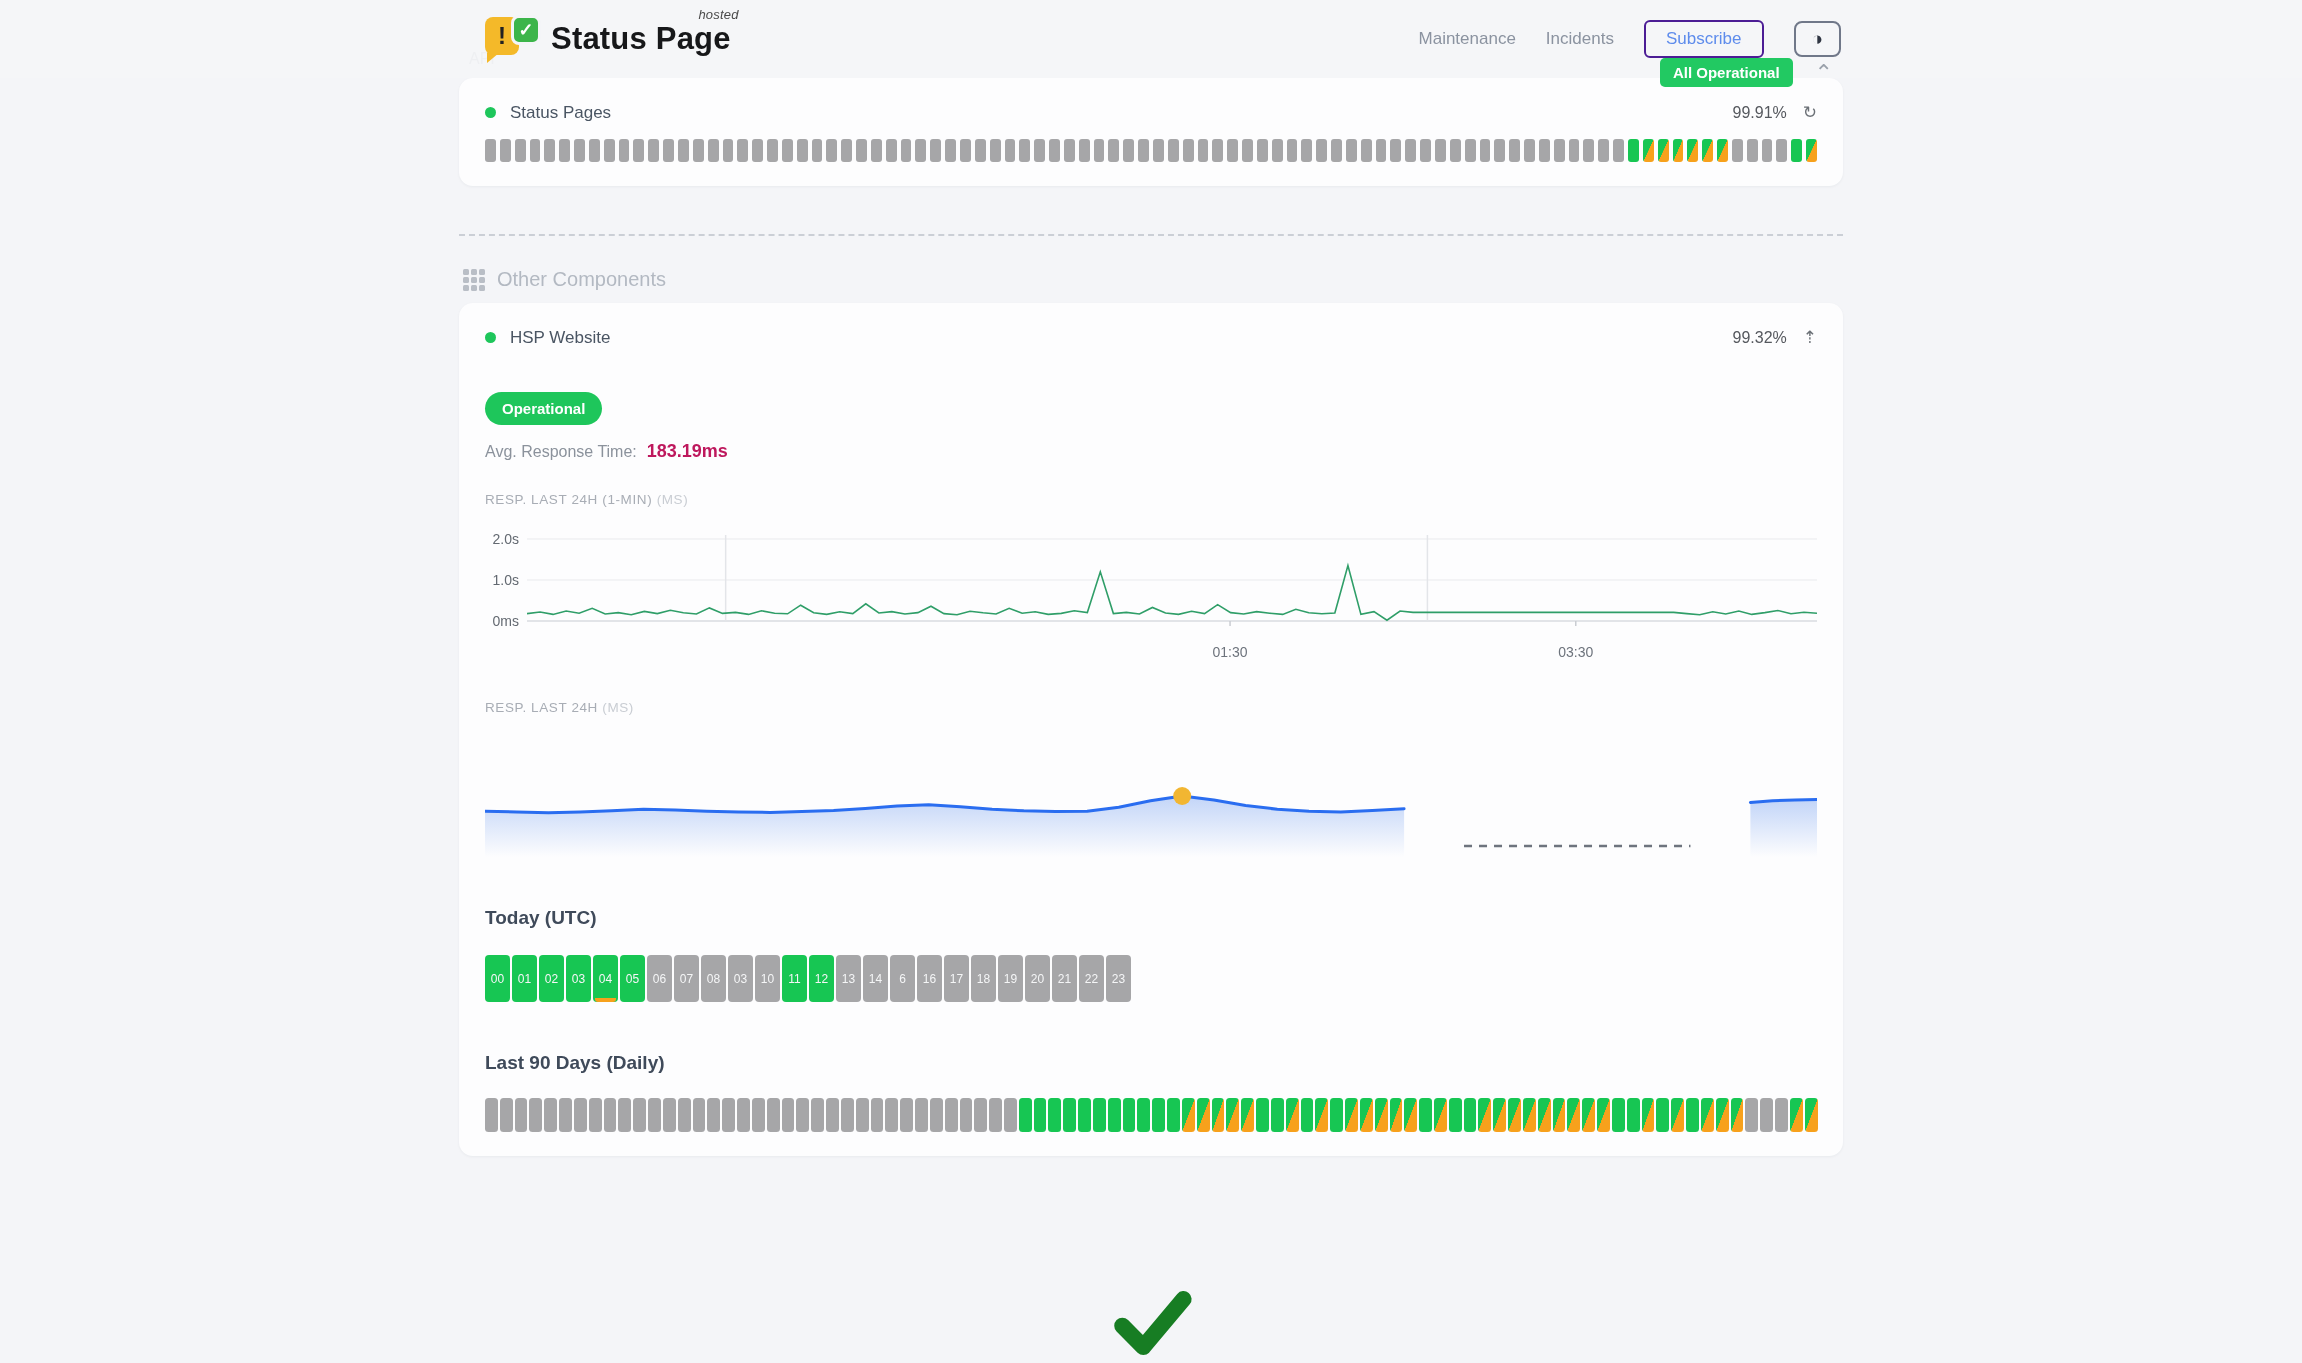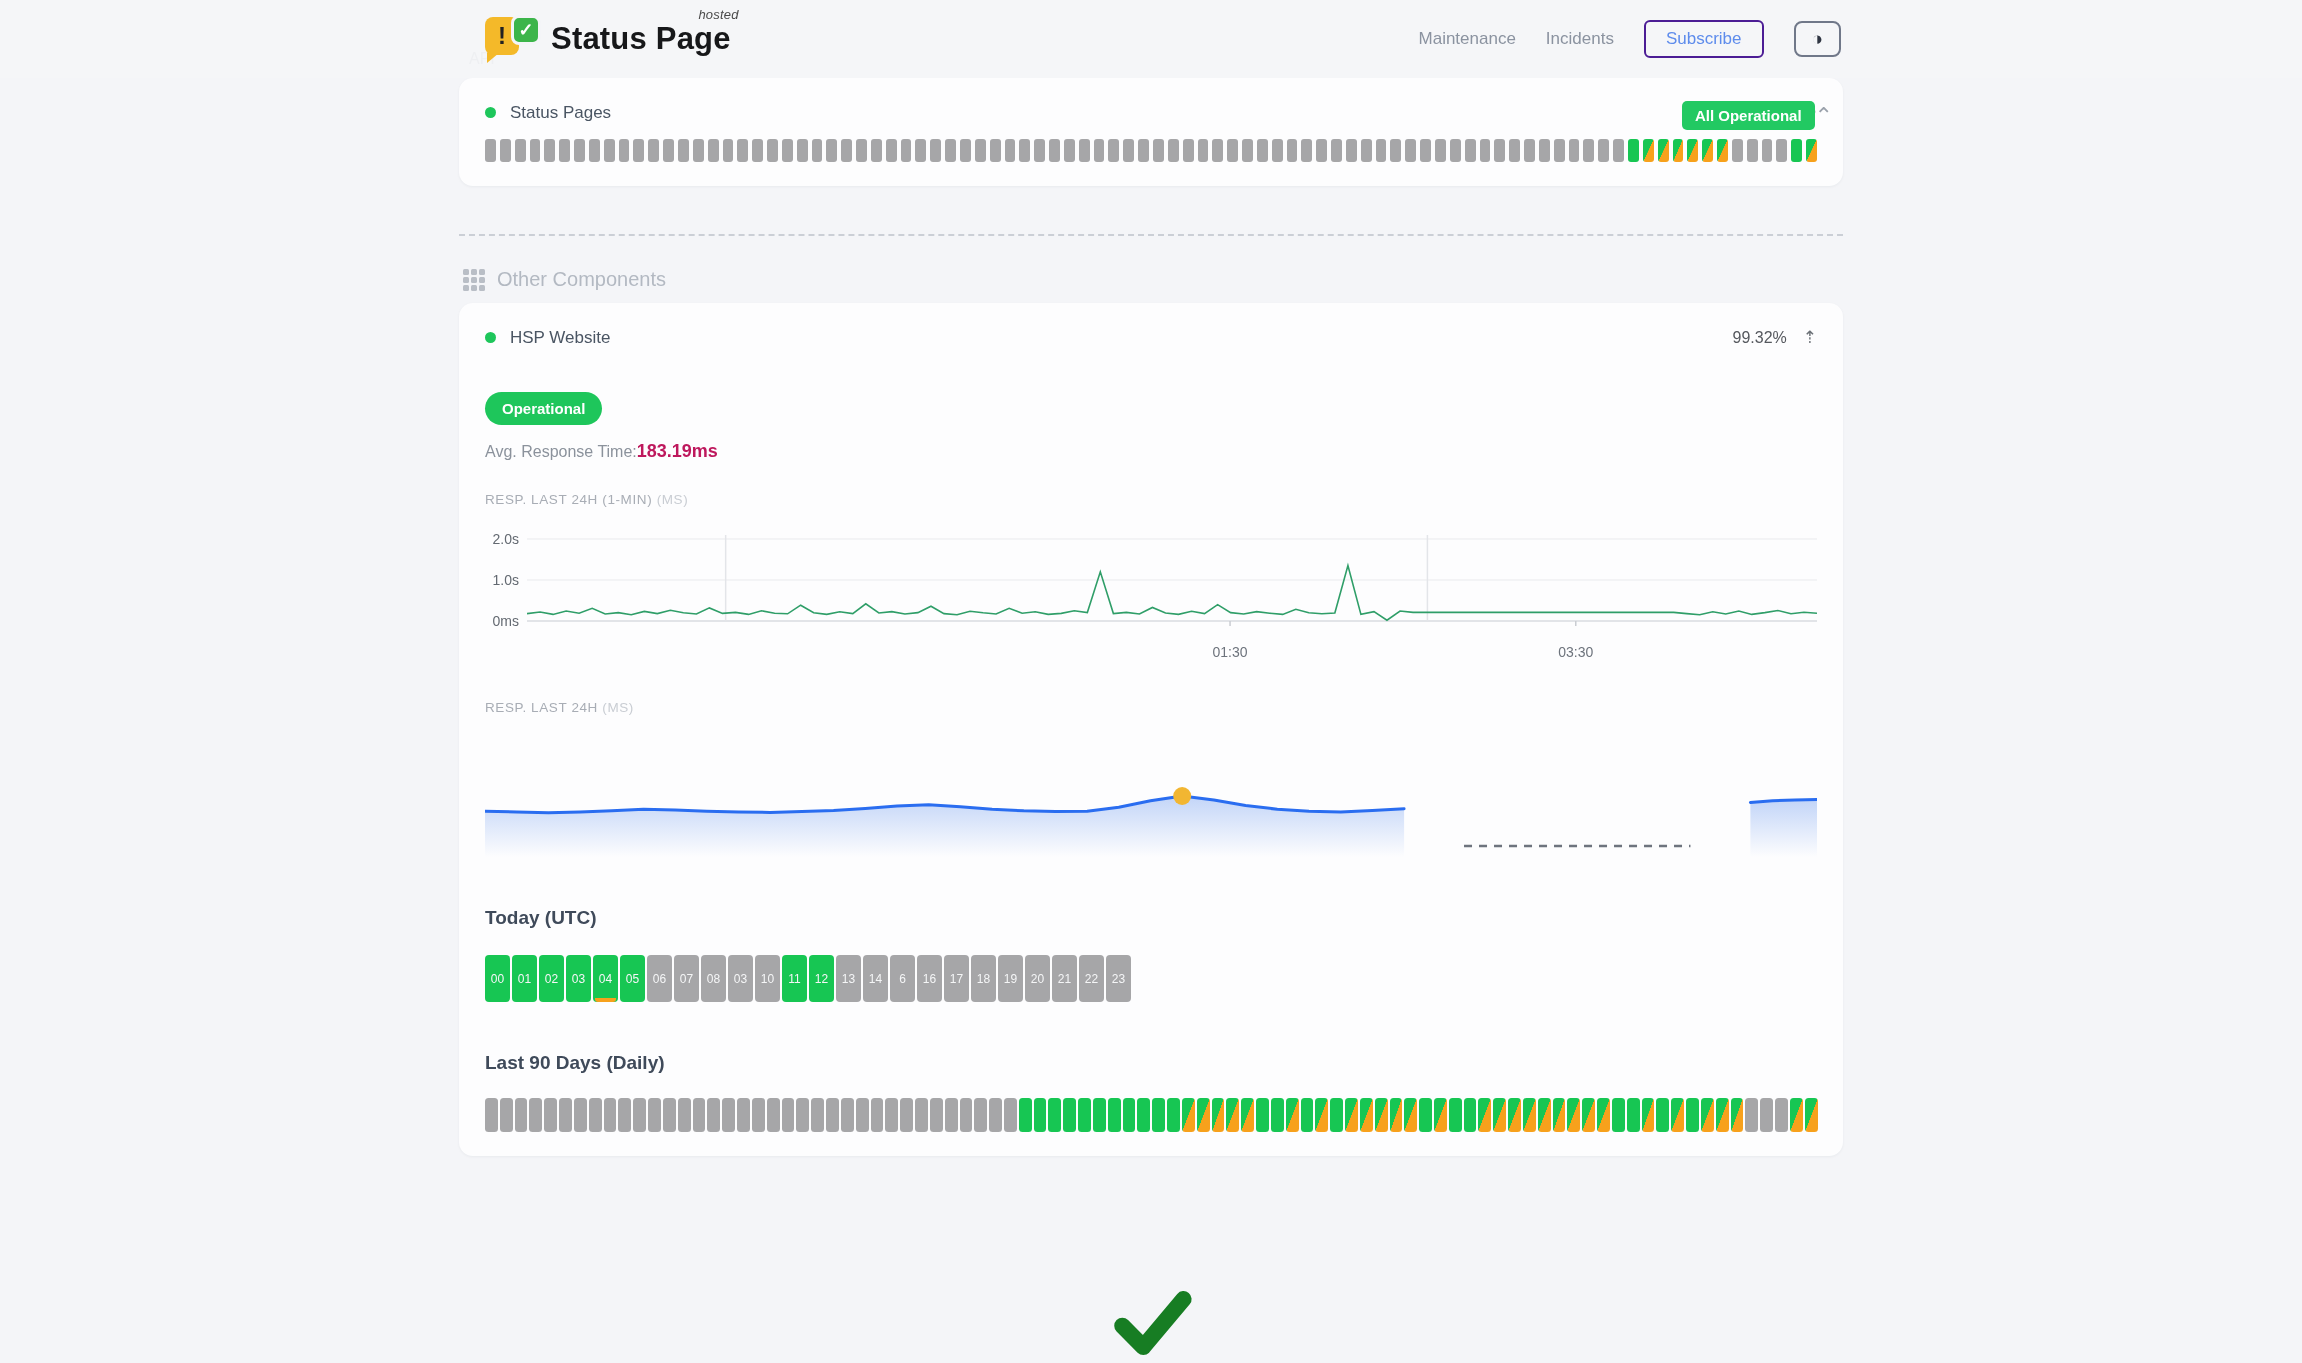--- a/index.html
+++ b/index.html
@@ -18,21 +18,21 @@
   .bubble-green { position:absolute; left:26px; top:0px; width:30px; height:30px; background:#3cb54a; border-radius:8px;
                   border:3px solid #f4f5f8; display:flex; align-items:center; justify-content:center; color:#fff; font-weight:bold; font-size:18px; }
   .brand-text { position:relative; font-size:31px; font-weight:800; color:#17181a; letter-spacing:0.2px; }
   .brand-sup { position:absolute; top:-14px; right:-8px; font-size:13px; font-weight:400; color:#4a4a4a;font-style:italic; }
   .nav { display:flex; align-items:center; gap:30px; margin-right:2px; }
   .nav-link { color:#8b93a0; font-size:17px; cursor:pointer; }
   .btn-subscribe { border:2px solid #4c1d95; color:#5e8cec; background:transparent; font-size:17px;
                    padding:7px 20px; border-radius:6px; cursor:pointer; font-family:inherit; }
   .btn-theme { border:2px solid #707889; background:transparent; border-radius:8px; padding:3px 16px; cursor:pointer;
                font-size:19px; color:#2f3542; line-height:1.4; }
-  .status-float { position:absolute; right:10px; top:58px; display:flex; align-items:center; gap:0;margin-top:43px; }
+  .status-float { position:absolute; right:10px; top:58px; display:flex; align-items:center; gap:22px; }
   .badge-operational { background:#22c962; color:#fff; font-size:15px; font-weight:bold; padding:6px 13px; border-radius:5px; }
   .chevron-up { color:#9aa1ab; font-size:22px; line-height:0.5; cursor:pointer; }
 
   
   .container { width:1384px; margin:0 auto; position:relative; padding-top:50px; }
   .section-label { color:#9aa0a8; font-size:16px; margin-left:10px; margin-bottom:10px; }
   .card { background:#fdfdfe; border-radius:14px; box-shadow:0 1px 3px rgba(20,30,60,0.05); padding:24px 26px; }
 
   .comp-row { display:flex; align-items:center; justify-content:space-between; }
   .comp-left { display:flex; align-items:center; gap:14px; }
@@ -50,21 +50,21 @@
 
   .divider-dashed { border-top:2px dashed #cbcfd6; margin:48px 0 32px 0; }
 
   .other-header { display:flex; align-items:center; gap:12px; margin-left:4px; margin-bottom:12px; }
   .grid-icon { display:grid; grid-template-columns:repeat(3,6px); grid-template-rows:repeat(3,6px); gap:2px; }
   .grid-icon span { background:#b9bec6; border-radius:1.5px; }
   .other-title { color:#b3b9c2; font-size:20px; }
 
   .pill { display:inline-block; background:#1ec65b; color:#fff; font-weight:bold; font-size:15px;
           padding:8px 17px; border-radius:18px; margin-top:44px; }
-  .avg-row { margin-top:16px; display:flex; align-items:baseline; }
+  .avg-row { margin-top:16px; display:flex; align-items:baseline; gap:10px; }
   .avg-label { color:#8b929c; font-size:16px; }
   .avg-value { color:#be185d; font-size:18px; font-weight:bold; }
 
   .resp-label { margin-top:30px; color:#a8adb5; font-size:13.5px; letter-spacing:0.6px; }
   .resp-unit { color:#c9cdd3; }
 
   .chart1-wrap { display:flex; margin-top:14px; }
   .y-labels { width:42px; position:relative; height:115px; }
   .y-labels span { position:absolute; right:8px; color:#636971; font-size:14px; }
   .chart1-plot { flex:1; position:relative; }

